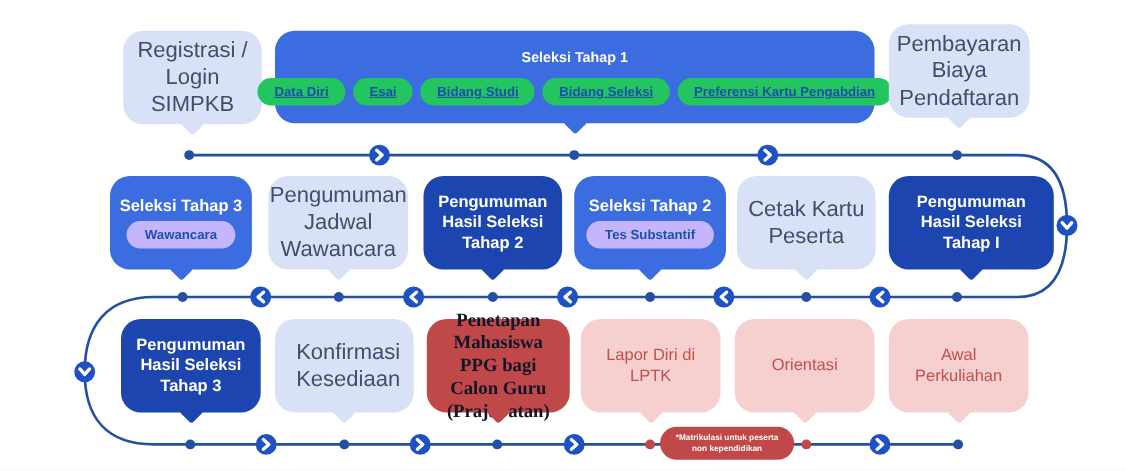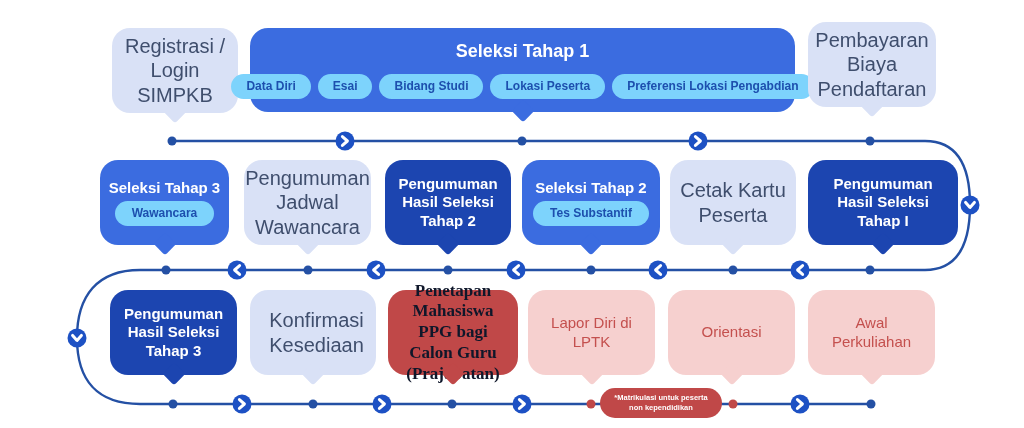--- a/index.html
+++ b/index.html
@@ -9,25 +9,25 @@
   .bx{position:absolute;z-index:1;display:flex;flex-direction:column;align-items:center;
       justify-content:center;text-align:center;border-radius:18px;box-sizing:border-box;
       padding:8px 7px;line-height:1.22;}
   .bx::after{content:"";position:absolute;bottom:-7px;left:50%;width:16px;height:16px;
       background:inherit;transform:translateX(-50%) rotate(45deg);border-radius:3px;}
   .v-light{background:#d9e1f6;color:#3f4e6d;font-size:20px;}
   .v-medium{background:#3b6ce0;color:#ffffff;font-weight:bold;font-size:15px;}
   .v-dark{background:#1c45b0;color:#ffffff;font-weight:bold;font-size:15px;}
   .v-red{background:#c04848;color:#0f172a;font-weight:bold;font-size:17px;font-family:Liberation Serif, serif;}
   .v-pink{background:#f6d0cf;color:#c4504e;font-size:15px;}
-  .s1-title{font-size:18px;font-weight:bold;color:#fff;}
+  .s1-title{font-size:13px;font-weight:bold;color:#fff;}
   .s1chips{display:flex;gap:7px;justify-content:center;align-items:center;margin-top:11px;}
-  .s1chip{background:#7dd3fc;color:#1d4fae;font-weight:bold;font-size:12px;
-      padding:5px 15px;border-radius:999px;white-space:nowrap;}
-  .chip{background:#7dd3fc;color:#1d4fae;font-weight:bold;font-size:12px;
+  .s1chip{background:#22c55e;color:#1d4fae;font-weight:bold;font-size:12px;
+      padding:5px 15px;border-radius:999px;white-space:nowrap;text-decoration:underline;}
+  .chip{background:#c4b5fd;color:#1d4fae;font-weight:bold;font-size:12px;
       padding:5px 17px;border-radius:999px;margin-top:4px;white-space:nowrap;}
   #note-badge{position:absolute;z-index:2;left:600px;top:388px;width:122px;height:30px;
       box-sizing:border-box;border-radius:15px;background:#c04848;color:#ffffff;
       display:flex;align-items:center;justify-content:center;text-align:center;
       font-size:7.5px;font-weight:bold;line-height:1.35;padding:4px 9px;}
   
   #r1a{left:112px;top:28px;width:126px;height:85px;}
   #r1b{left:250px;top:28px;width:545px;height:84px;}
   #r1c{left:808px;top:22px;width:128px;height:85px;}
   #r2a{left:100px;top:160px;width:129px;height:85px;}
@@ -125,22 +125,22 @@
 
   <div id="r1a" class="bx v-light">
     <span>Registrasi / Login SIMPKB</span>
   </div>
   <div id="r1b" class="bx v-medium">
     <div class="s1-title">Seleksi Tahap 1</div>
     <div class="s1chips">
       <span class="s1chip">Data Diri</span>
       <span class="s1chip">Esai</span>
       <span class="s1chip">Bidang Studi</span>
-      <span class="s1chip">Lokasi Peserta</span>
-      <span class="s1chip">Preferensi Lokasi Pengabdian</span>
+      <span class="s1chip">Bidang Seleksi</span>
+      <span class="s1chip">Preferensi Kartu Pengabdian</span>
     </div>
   </div>
   <div id="r1c" class="bx v-light">
     <span>Pembayaran Biaya Pendaftaran</span>
   </div>
 
   <div id="r2a" class="bx v-medium">
     <span>Seleksi Tahap 3</span>
     <span class="chip">Wawancara</span>
   </div>

